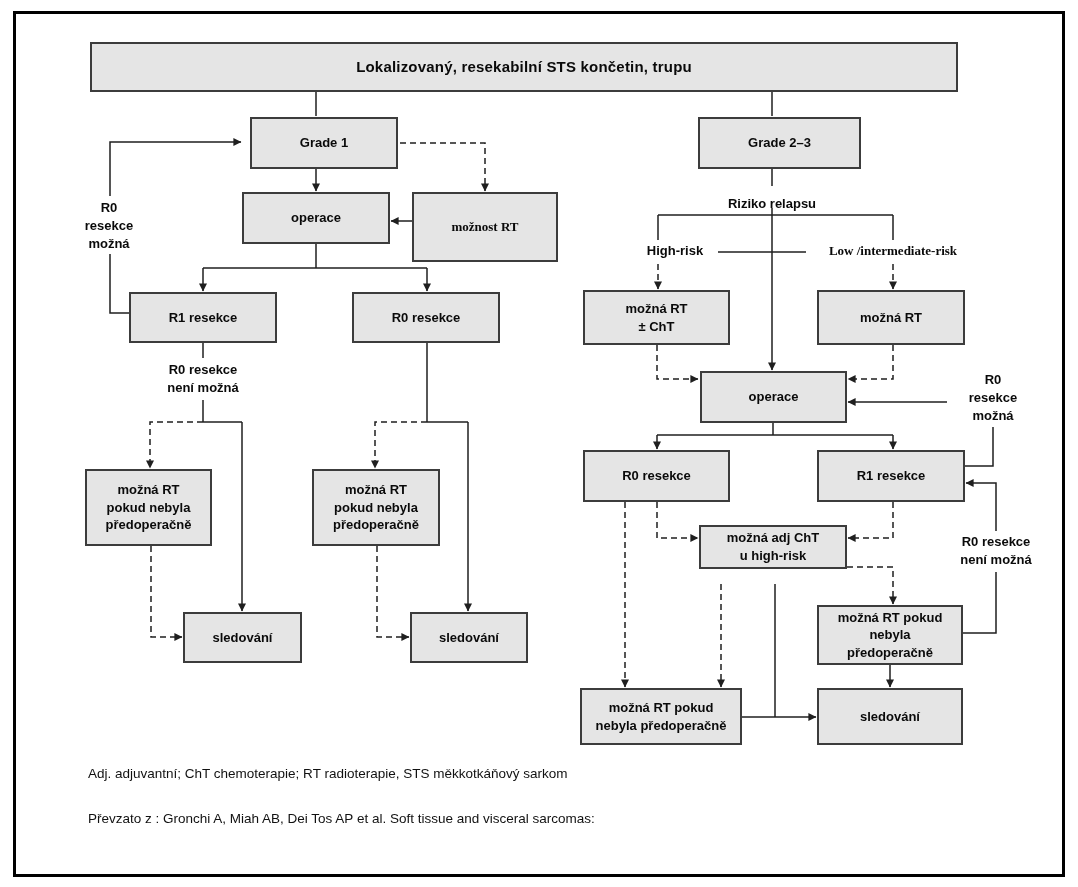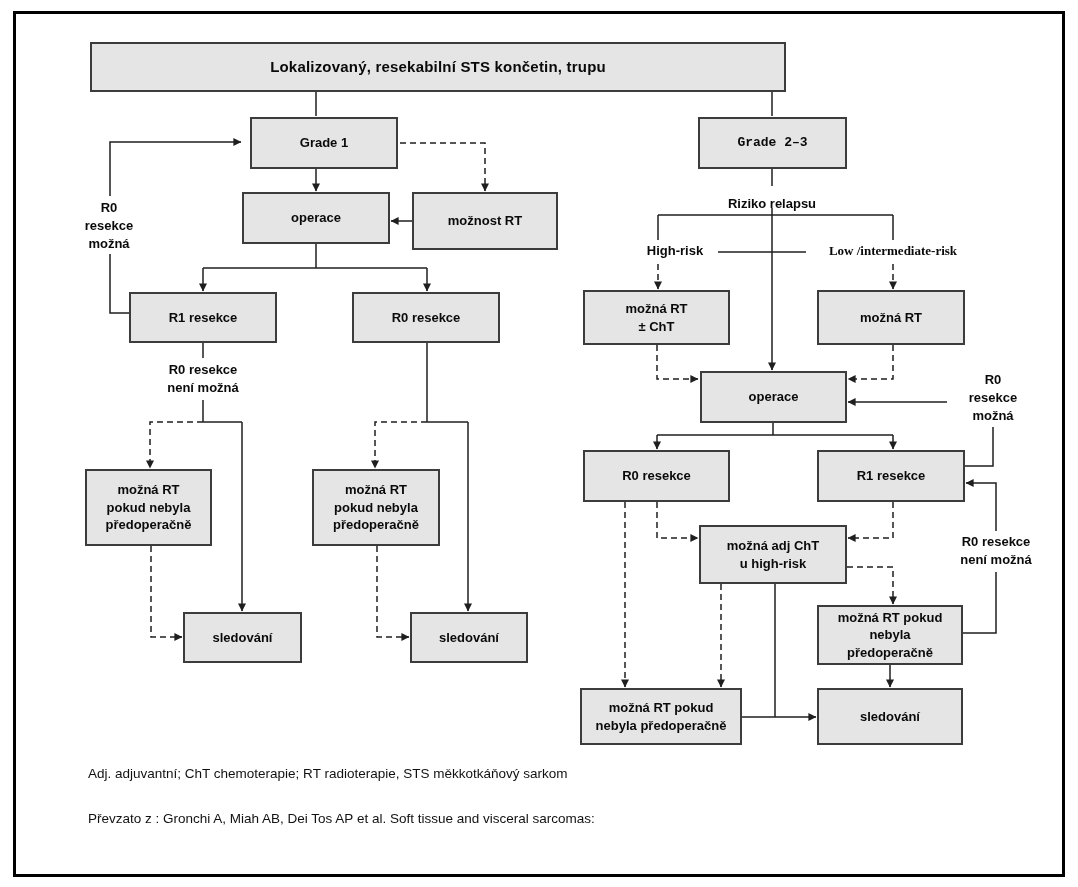--- a/index.html
+++ b/index.html
@@ -96,42 +96,42 @@
       <path d="M657 345 V379 H698" marker-end="url(#arw)"></path>
       <path d="M893 345 V379 H848" marker-end="url(#arw)"></path>
       <path d="M625 502 V687" marker-end="url(#arw)"></path>
       <path d="M657 502 V538 H698" marker-end="url(#arw)"></path>
       <path d="M893 502 V538 H848" marker-end="url(#arw)"></path>
       <path d="M847 567 H893 V604" marker-end="url(#arw)"></path>
       <path d="M721 584 V687" marker-end="url(#arw)"></path>
     </g>
   </svg>
 
-  <div class="node hdr" style="left:90px;top:42px;width:696px;height:50px;">Lokalizovaný, resekabilní STS končetin, trupu</div>
+  <div class="node hdr" style="left:90px;top:42px;width:868px;height:50px;">Lokalizovaný, resekabilní STS končetin, trupu</div>
   <div class="node" style="left:250px;top:117px;width:148px;height:52px;">Grade 1</div>
   <div class="node" style="left:242px;top:192px;width:148px;height:52px;">operace</div>
-  <div class="node" style="left:412px;top:192px;width:146px;height:58px;">možnost RT</div>
+  <div class="node" style="left:412px;top:192px;width:146px;height:70px;font-family:Liberation Serif, serif;">možnost RT</div>
   <div class="node" style="left:129px;top:292px;width:148px;height:51px;">R1 resekce</div>
   <div class="node" style="left:352px;top:292px;width:148px;height:51px;">R0 resekce</div>
   <div class="node" style="left:85px;top:469px;width:127px;height:77px;">možná RT
 pokud nebyla
 předoperačně</div>
   <div class="node" style="left:312px;top:469px;width:128px;height:77px;">možná RT
 pokud nebyla
 předoperačně</div>
   <div class="node" style="left:183px;top:612px;width:119px;height:51px;">sledování</div>
   <div class="node" style="left:410px;top:612px;width:118px;height:51px;">sledování</div>
-  <div class="node" style="left:698px;top:117px;width:149px;height:52px;font-family:Liberation Mono, monospace;">Grade 2–3</div>
+  <div class="node" style="left:698px;top:117px;width:163px;height:52px;">Grade 2–3</div>
   <div class="node" style="left:583px;top:290px;width:147px;height:55px;">možná RT
 ± ChT</div>
   <div class="node" style="left:817px;top:290px;width:148px;height:55px;">možná RT</div>
   <div class="node" style="left:700px;top:371px;width:147px;height:52px;">operace</div>
   <div class="node" style="left:583px;top:450px;width:147px;height:52px;">R0 resekce</div>
   <div class="node" style="left:817px;top:450px;width:148px;height:52px;">R1 resekce</div>
-  <div class="node" style="left:699px;top:525px;width:148px;height:59px;">možná adj ChT
+  <div class="node" style="left:699px;top:525px;width:148px;height:44px;">možná adj ChT
 u high-risk</div>
   <div class="node" style="left:817px;top:605px;width:146px;height:60px;">možná RT pokud
 nebyla
 předoperačně</div>
   <div class="node" style="left:580px;top:688px;width:162px;height:57px;">možná RT pokud
 nebyla předoperačně</div>
   <div class="node" style="left:817px;top:688px;width:146px;height:57px;">sledování</div>
 
   <div class="lbl" style="left:60px;top:199px;width:98px;">R0
 resekce

